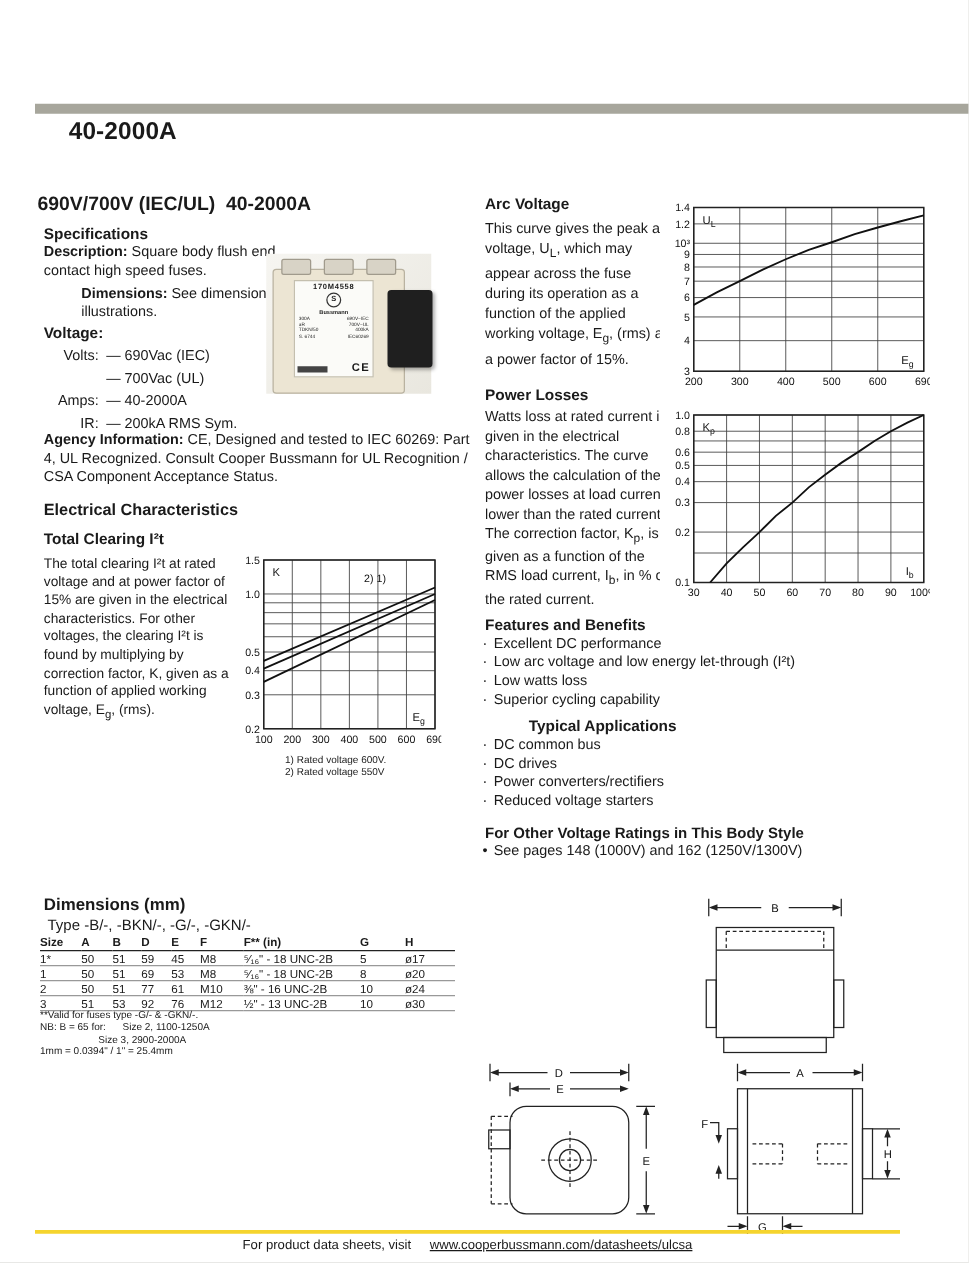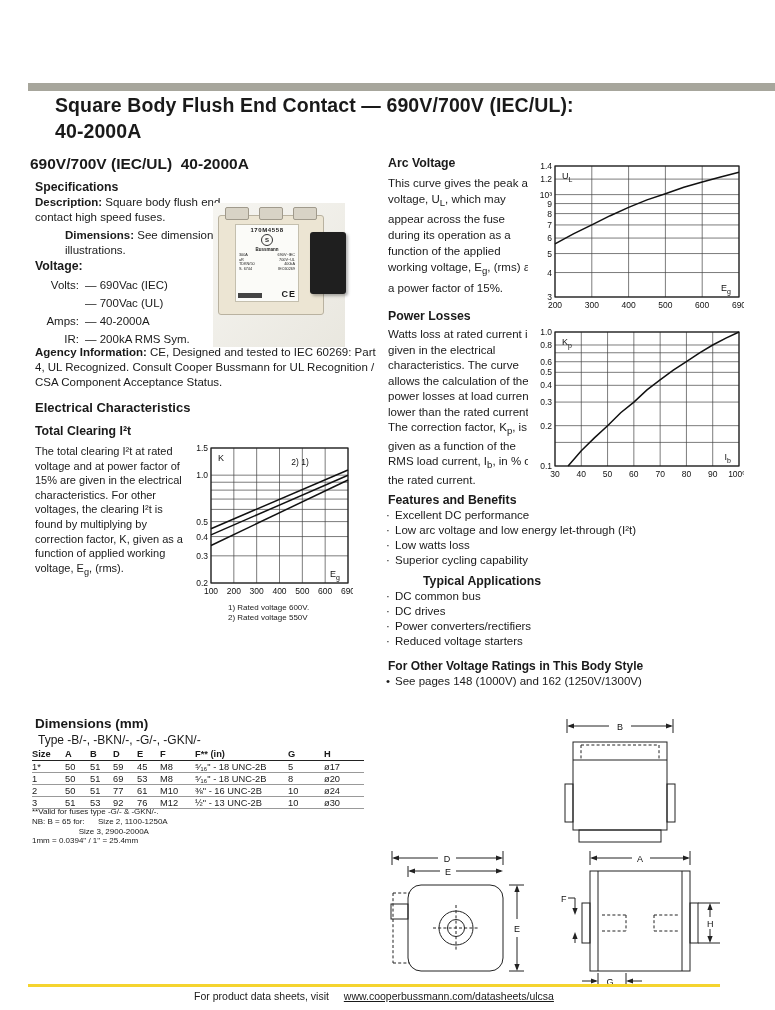--- a/index.html
+++ b/index.html
@@ -24,21 +24,21 @@
   .h-section{font-size:15.5px;font-weight:bold;}
   .h-a{font-size:13px;font-weight:bold;}
   .h-b{font-size:12.3px;font-weight:bold;}
   .body-txt{font-size:11.5px;line-height:15px;}
   .rt-row{display:flex;font-size:11.5px;line-height:18px;}
   .rt-label{width:44px;text-align:right;margin-right:6px;flex:none;}
   .bullet-line{display:flex;font-size:11.5px;line-height:15px;}
   .blt{width:9px;flex:none;}
 
   
-  .fuse-photo{left:213px;top:203px;width:132px;height:144px;background:linear-gradient(135deg,#f6f5f1,#e9e7df);}
+  .fuse-photo{left:213px;top:203px;width:132px;height:112px;background:linear-gradient(135deg,#f6f5f1,#e9e7df);}
   .fuse-body{position:absolute;left:5px;top:12px;width:104px;height:98px;background:#ece5d3;border:1px solid #b9b2a0;border-radius:3px;}
   .fuse-stud{position:absolute;top:-9px;width:22px;height:11px;background:#d8d3c6;border:1px solid #a09a8c;border-radius:2px;}
   .fuse-block{position:absolute;right:-23px;top:16px;width:36px;height:62px;background:#1f1f1f;border-radius:3px;box-shadow:2px 2px 3px rgba(0,0,0,.3);}
   .fuse-label{position:absolute;left:16px;top:8px;width:64px;height:78px;background:#fbfbf8;border:1px solid #c4bfae;padding:2px 3px;box-sizing:border-box;}
   .fl-pn{font-size:6px;font-weight:bold;letter-spacing:.6px;text-align:center;}
   .fl-logo{width:10px;height:10px;border:1px solid #333;border-radius:50%;margin:1px auto;font-size:6px;line-height:10px;text-align:center;font-weight:bold;}
   .fl-brand{font-size:4.5px;font-weight:bold;text-align:center;}
   .fl-grid{display:flex;justify-content:space-between;font-size:3.8px;line-height:4.6px;margin-top:1px;}
   .fl-ce{position:absolute;right:2px;bottom:2px;font-size:9px;font-weight:bold;letter-spacing:1px;}
   .fl-bar{position:absolute;left:2px;bottom:3px;width:24px;height:5px;background:#444;}
@@ -66,21 +66,20 @@
   .footer-text a{color:#1a1a1a;text-decoration:underline;padding-left:12px;}
 </style>
 </head>
 <body>
 
 <div class="page">
 
   <div class="abs gray-bar"></div>
 
   <div class="abs doc-title">
-      <div>Square Body Flush End Contact — 690V/700V (IEC/UL):</div>
       <div>40-2000A</div>
     </div>
 
   <div class="abs h-section" style="left:30px;top:155px;">690V/700V (IEC/UL)&nbsp; 40-2000A</div>
 
   <div class="abs h-b" style="left:35px;top:180px;">Specifications</div>
   <div class="abs body-txt" style="left:35px;top:195px;width:196px;">
     <b>Description:</b> <span>Square body flush end contact high speed fuses.</span>
   </div>
   <div class="abs body-txt" style="left:20px;top:228px;width:196px;margin-left:45px;">

